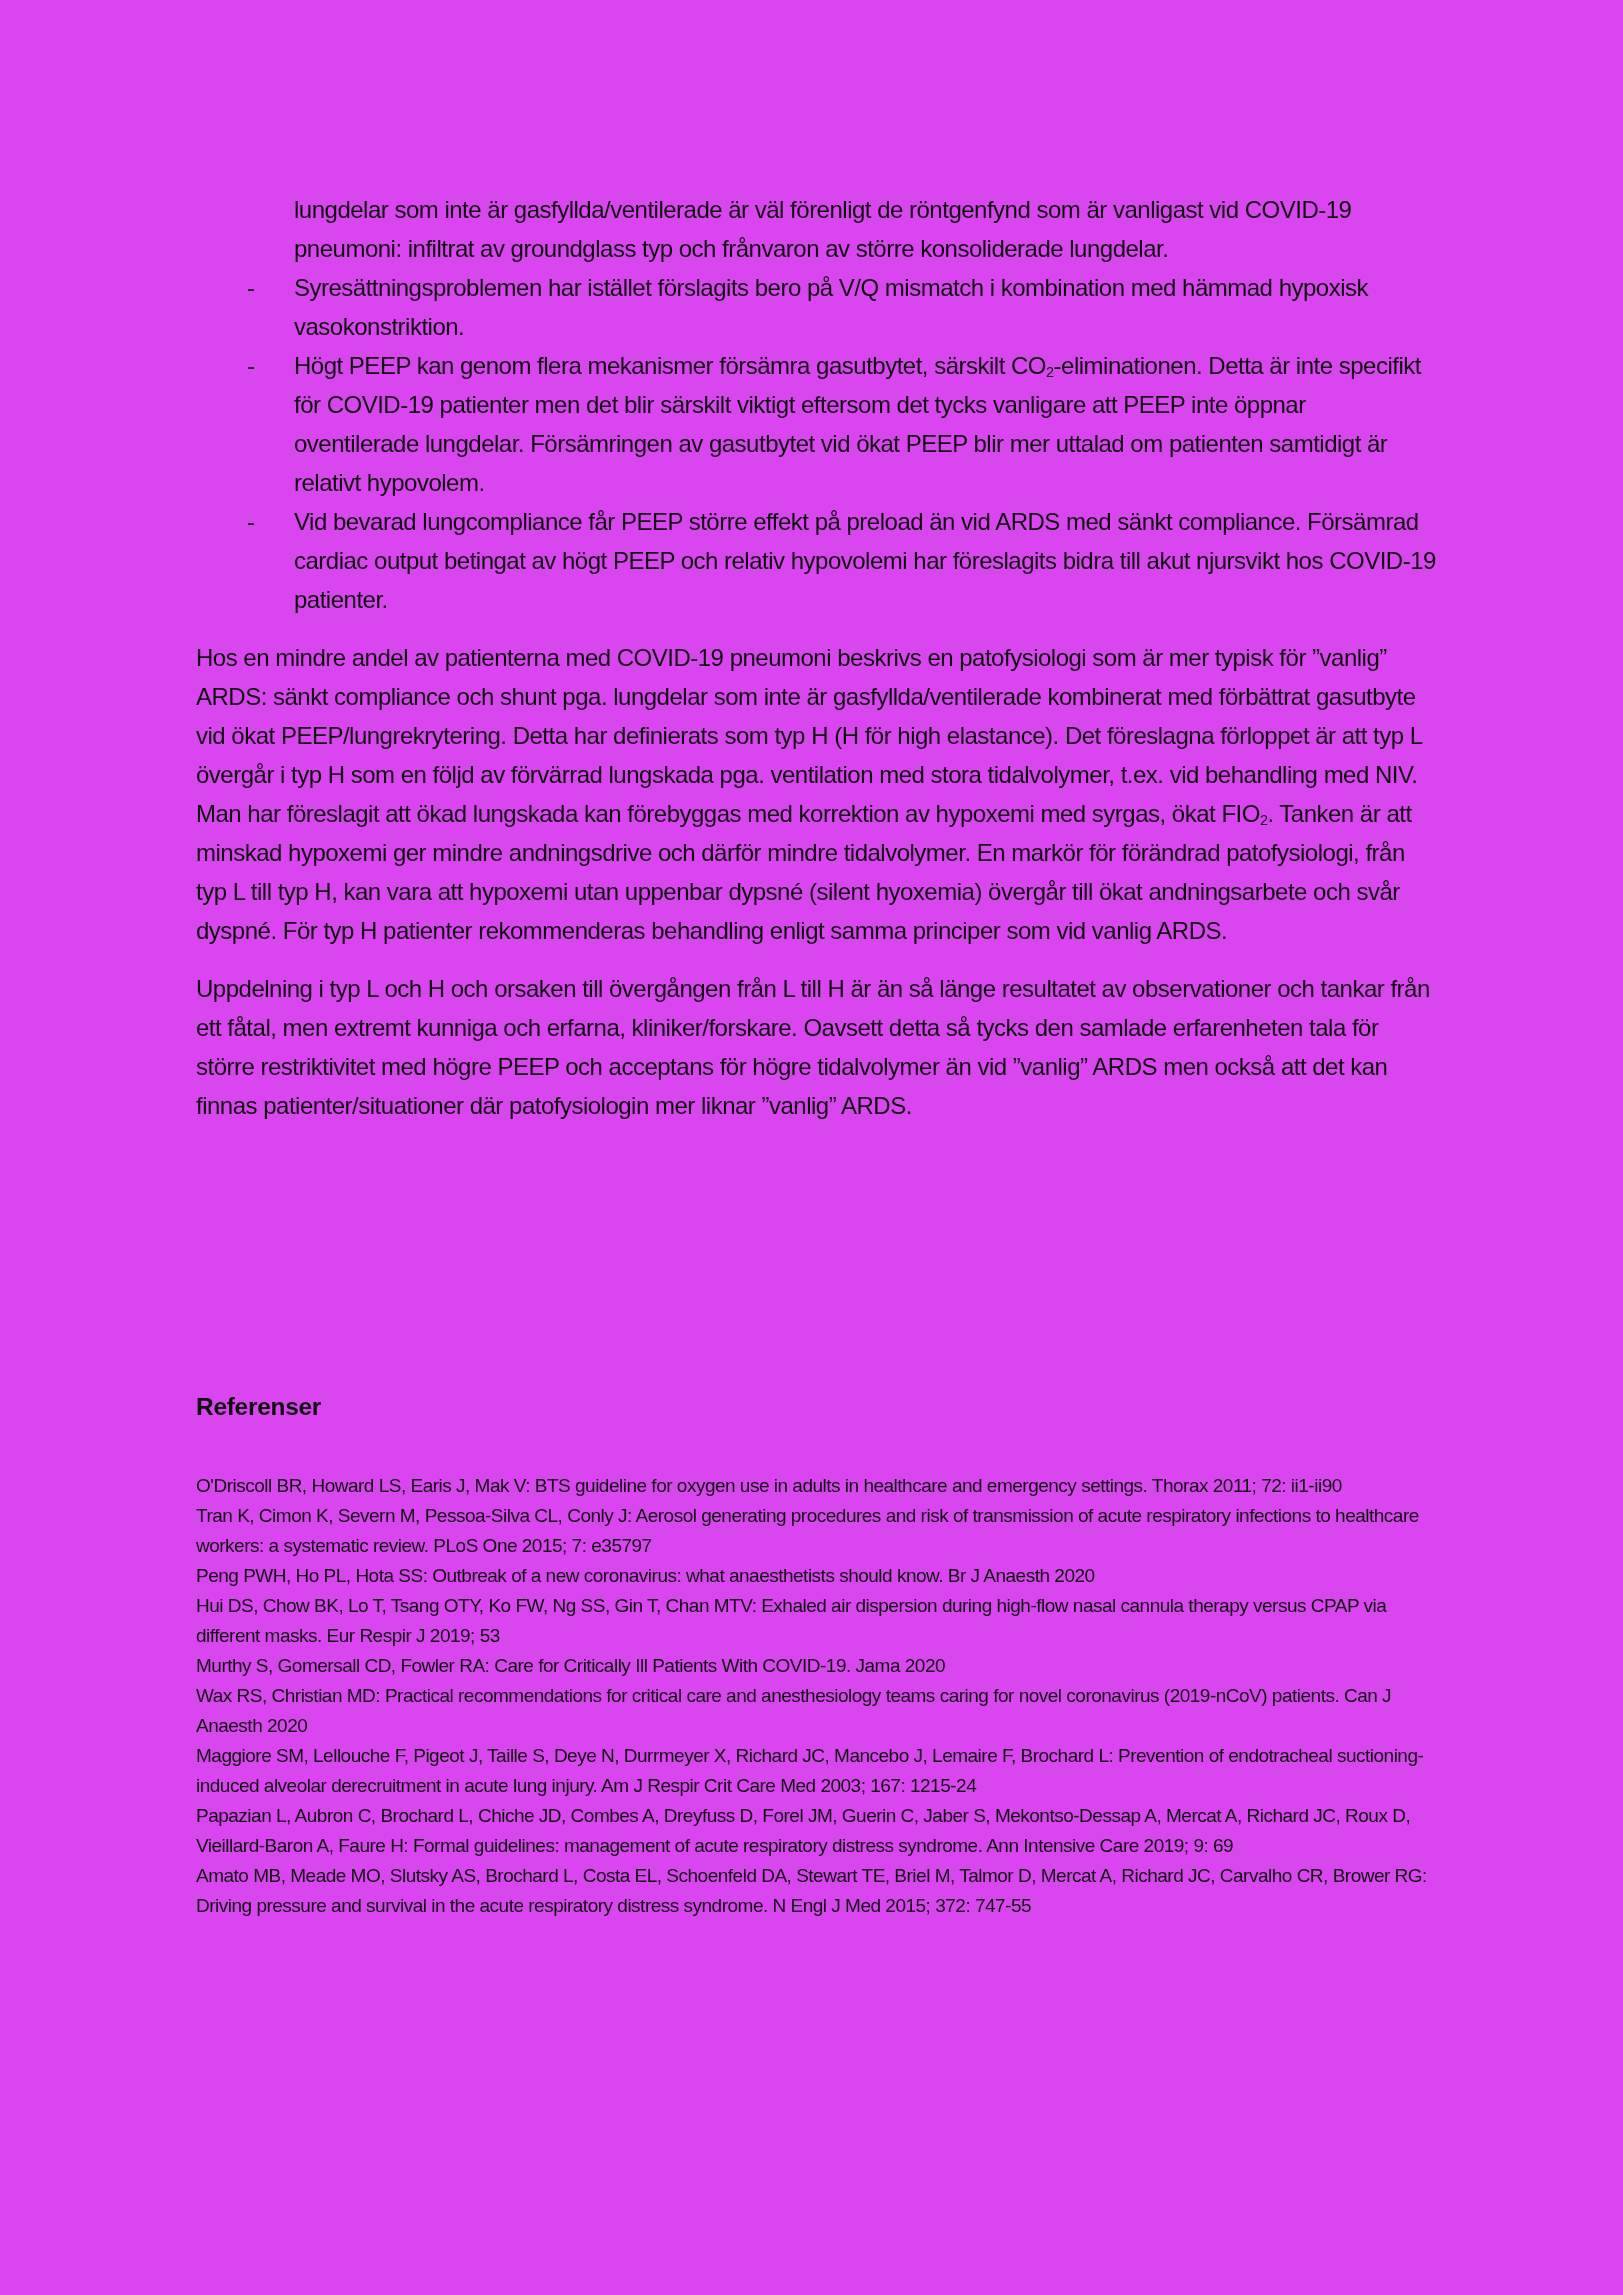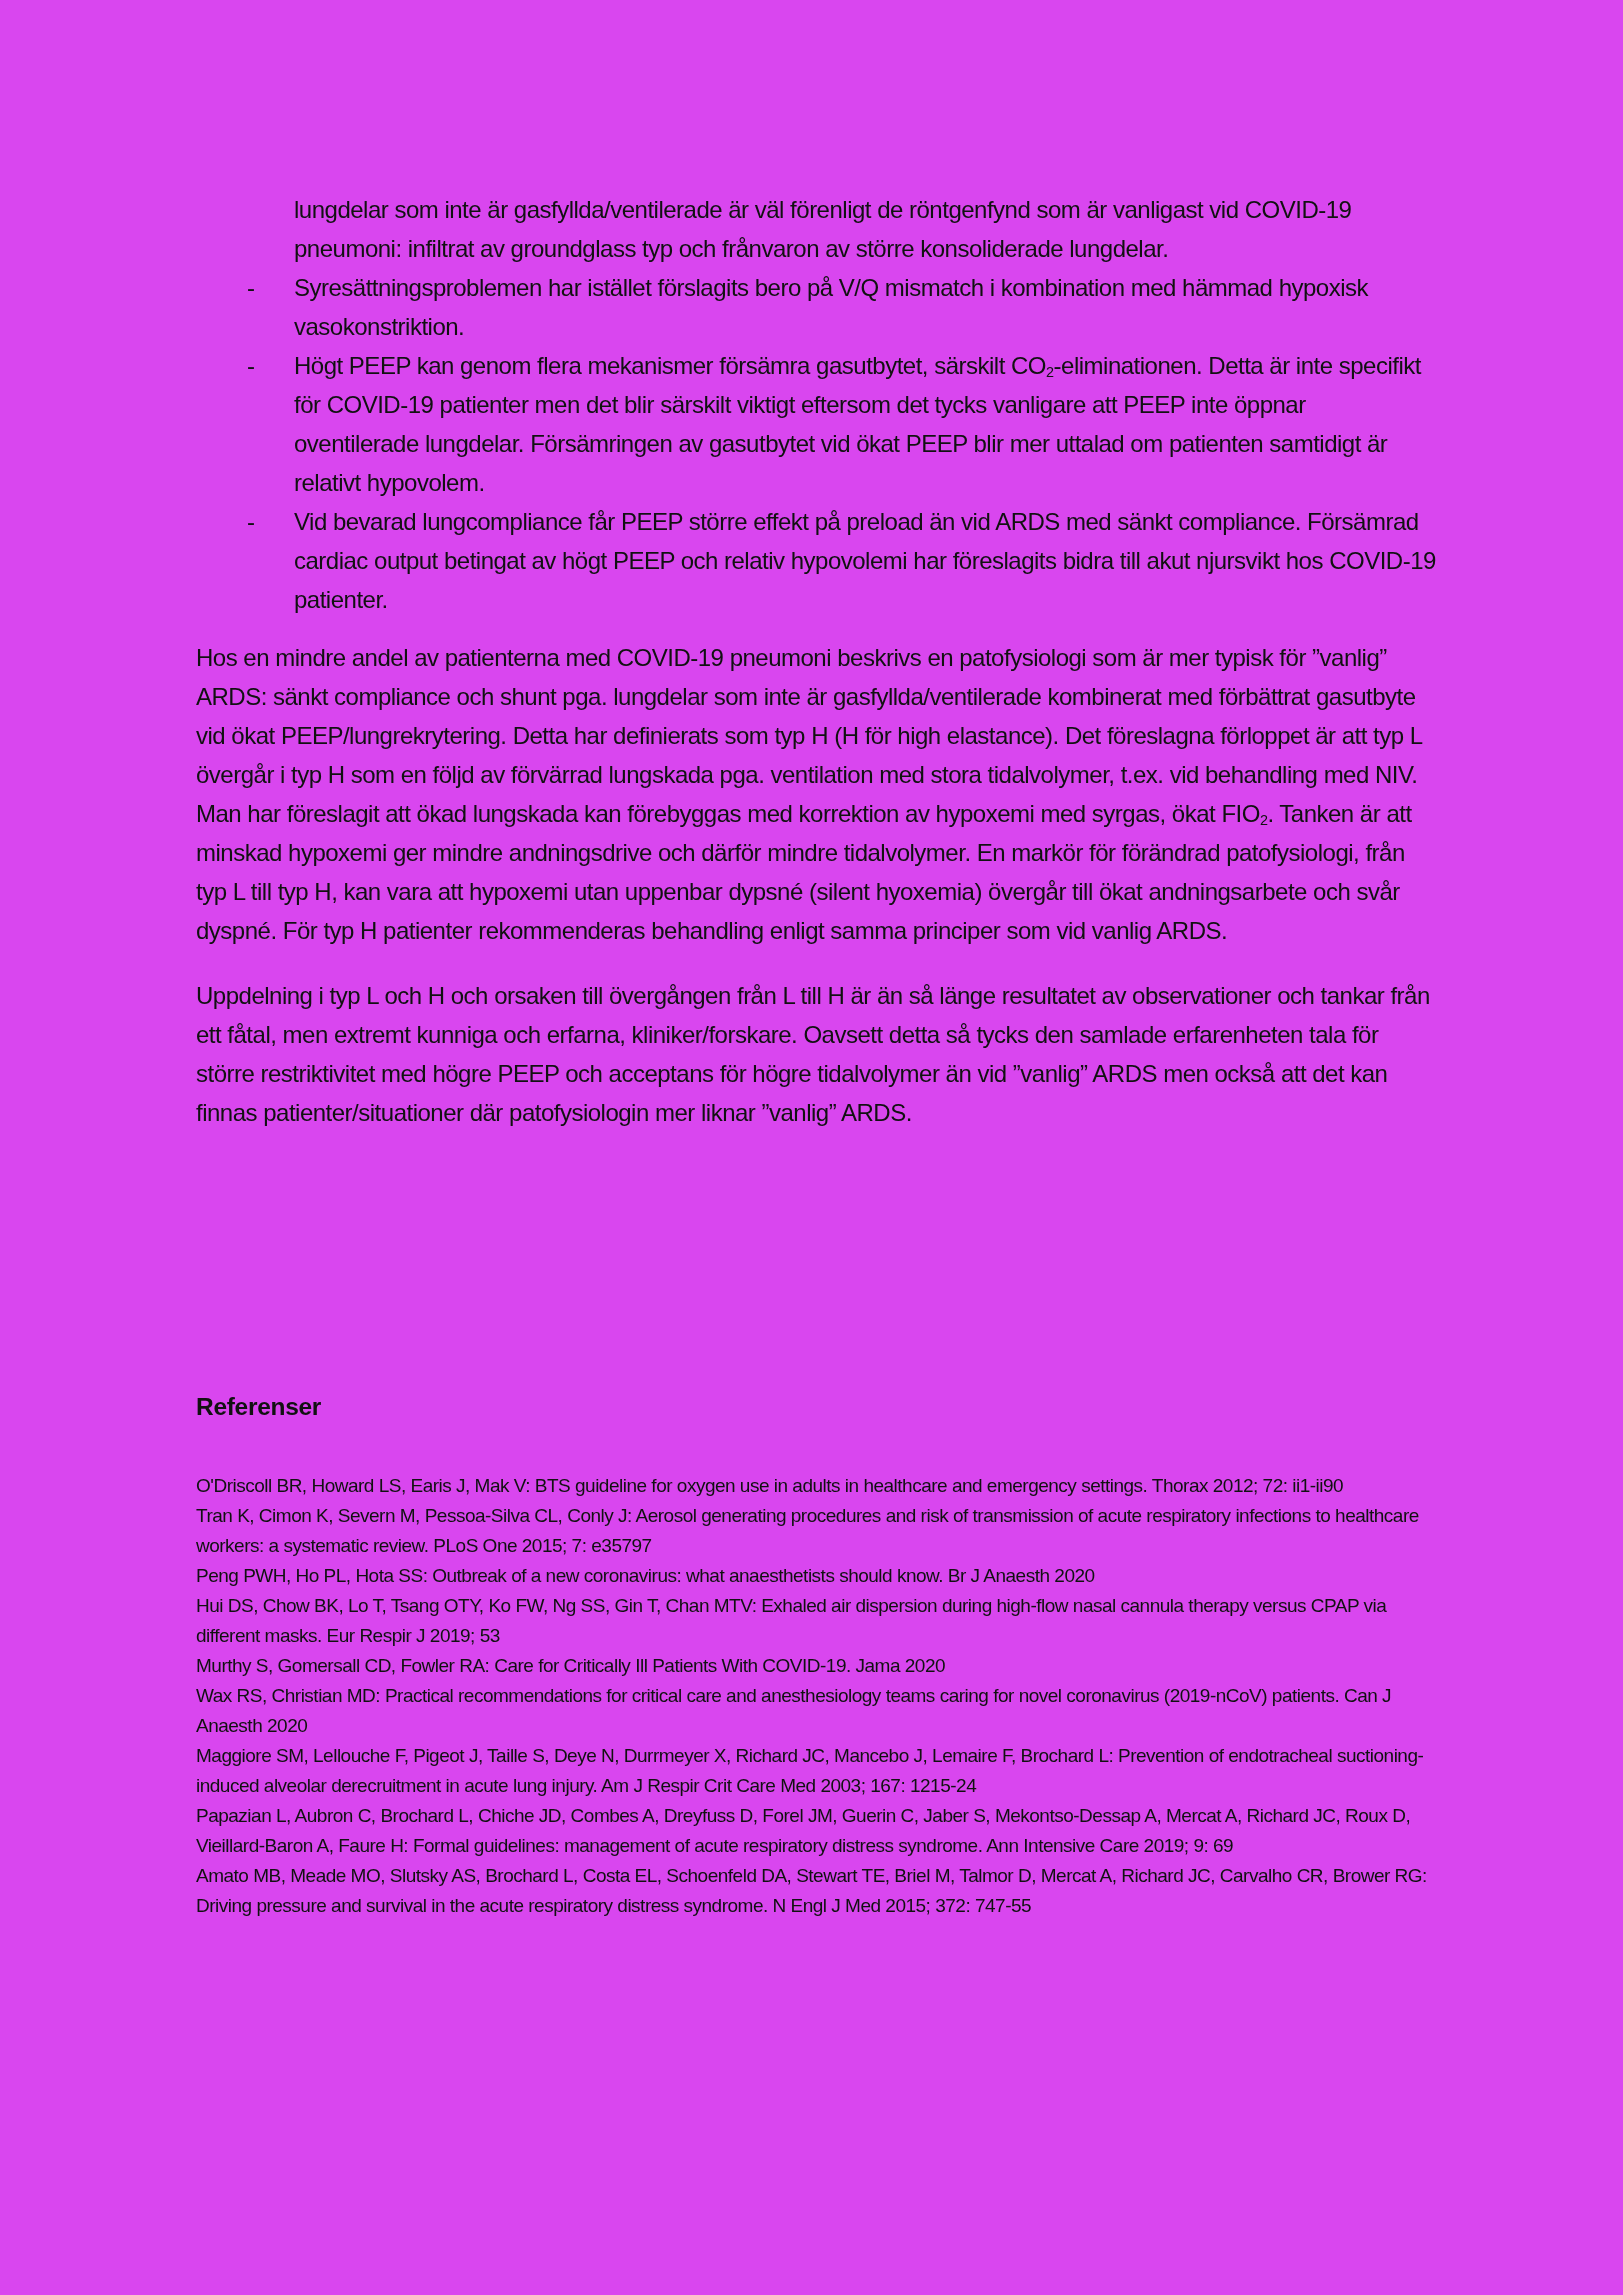--- a/index.html
+++ b/index.html
@@ -5,21 +5,21 @@
   html, body { margin: 0; padding: 0; background: #ffffff; }
   body { width: 1623px; height: 2295px; position: relative; overflow: hidden; color: #111; font-family: "Liberation Sans", "DejaVu Sans", sans-serif; }
   .page { position: absolute; left: 0; top: 0; width: 1623px; height: 2295px; background: #d946ef; }
   .content { position: absolute; left: 196px; top: 190px; width: 1240px; }
   .bullets { margin: 0; padding: 0; list-style: none; }
   .bullet-item { position: relative; padding-left: 98px; font-size: 24px; line-height: 39px; letter-spacing: -0.5px; }
   .bullet-item .dash { position: absolute; left: 51px; top: 0; }
   .cont { padding-left: 98px; font-size: 24px; line-height: 39px; letter-spacing: -0.5px; }
   .para { font-size: 24px; line-height: 39px; letter-spacing: -0.5px; margin: 0; }
   .p1 { margin-top: 19px; }
-  .p2 { margin-top: 26px; }
+  .p2 { margin-top: 19px; }
   sub { font-size: 0.6em; vertical-align: -0.2em; line-height: 0; }
   .heading { font-weight: bold; font-size: 24.5px; margin: 0; position: absolute; top: 1393px; left: 196px; letter-spacing: -0.3px; }
   .refs { position: absolute; left: 196px; top: 1471px; width: 1240px; }
   .ref { font-size: 19px; line-height: 30px; letter-spacing: -0.5px; margin: 0; }
 </style>
 </head>
 <body>
 
 <div class="page">
   <div class="content">
@@ -38,21 +38,21 @@
         <span>Vid bevarad lungcompliance får PEEP större effekt på preload än vid ARDS med sänkt compliance. Försämrad cardiac output betingat av högt PEEP och relativ hypovolemi har föreslagits bidra till akut njursvikt hos COVID-19 patienter.</span>
       </li>
     </ul>
     <p class="para p1"><span>Hos en mindre andel av patienterna med COVID-19 pneumoni beskrivs en patofysiologi som är mer typisk för ”vanlig” ARDS: sänkt compliance och shunt pga. lungdelar som inte är gasfyllda/ventilerade kombinerat med förbättrat gasutbyte vid ökat PEEP/lungrekrytering. Detta har definierats som typ H (H för high elastance). Det föreslagna förloppet är att typ L övergår i typ H som en följd av förvärrad lungskada pga. ventilation med stora tidalvolymer, t.ex. vid behandling med NIV. Man har föreslagit att ökad lungskada kan förebyggas med korrektion av hypoxemi med syrgas, ökat FIO</span><sub>2</sub><span>. Tanken är att minskad hypoxemi ger mindre andningsdrive och därför mindre tidalvolymer. En markör för förändrad patofysiologi, från typ L till typ H, kan vara att hypoxemi utan uppenbar dypsné (silent hyoxemia) övergår till ökat andningsarbete och svår dyspné. För typ H patienter rekommenderas behandling enligt samma principer som vid vanlig ARDS.</span></p>
     <p class="para p2">Uppdelning i typ L och H och orsaken till övergången från L till H är än så länge resultatet av observationer och tankar från ett fåtal, men extremt kunniga och erfarna, kliniker/forskare. Oavsett detta så tycks den samlade erfarenheten tala för större restriktivitet med högre PEEP och acceptans för högre tidalvolymer än vid ”vanlig” ARDS men också att det kan finnas patienter/situationer där patofysiologin mer liknar ”vanlig” ARDS.</p>
   </div>
 
   <h2 class="heading">Referenser</h2>
 
   <div class="refs">
-    <p class="ref">O'Driscoll BR, Howard LS, Earis J, Mak V: BTS guideline for oxygen use in adults in healthcare and emergency settings. Thorax 2012; 72: ii1-ii90</p>
+    <p class="ref">O'Driscoll BR, Howard LS, Earis J, Mak V: BTS guideline for oxygen use in adults in healthcare and emergency settings. Thorax 2011; 72: ii1-ii90</p>
     <p class="ref">Tran K, Cimon K, Severn M, Pessoa-Silva CL, Conly J: Aerosol generating procedures and risk of transmission of acute respiratory infections to healthcare workers: a systematic review. PLoS One 2015; 7: e35797</p>
     <p class="ref">Peng PWH, Ho PL, Hota SS: Outbreak of a new coronavirus: what anaesthetists should know. Br J Anaesth 2020</p>
     <p class="ref">Hui DS, Chow BK, Lo T, Tsang OTY, Ko FW, Ng SS, Gin T, Chan MTV: Exhaled air dispersion during high-flow nasal cannula therapy versus CPAP via different masks. Eur Respir J 2019; 53</p>
     <p class="ref">Murthy S, Gomersall CD, Fowler RA: Care for Critically Ill Patients With COVID-19. Jama 2020</p>
     <p class="ref">Wax RS, Christian MD: Practical recommendations for critical care and anesthesiology teams caring for novel coronavirus (2019-nCoV) patients. Can J Anaesth 2020</p>
     <p class="ref">Maggiore SM, Lellouche F, Pigeot J, Taille S, Deye N, Durrmeyer X, Richard JC, Mancebo J, Lemaire F, Brochard L: Prevention of endotracheal suctioning-induced alveolar derecruitment in acute lung injury. Am J Respir Crit Care Med 2003; 167: 1215-24</p>
     <p class="ref">Papazian L, Aubron C, Brochard L, Chiche JD, Combes A, Dreyfuss D, Forel JM, Guerin C, Jaber S, Mekontso-Dessap A, Mercat A, Richard JC, Roux D, Vieillard-Baron A, Faure H: Formal guidelines: management of acute respiratory distress syndrome. Ann Intensive Care 2019; 9: 69</p>
     <p class="ref">Amato MB, Meade MO, Slutsky AS, Brochard L, Costa EL, Schoenfeld DA, Stewart TE, Briel M, Talmor D, Mercat A, Richard JC, Carvalho CR, Brower RG: Driving pressure and survival in the acute respiratory distress syndrome. N Engl J Med 2015; 372: 747-55</p>
   </div>
 </div>

